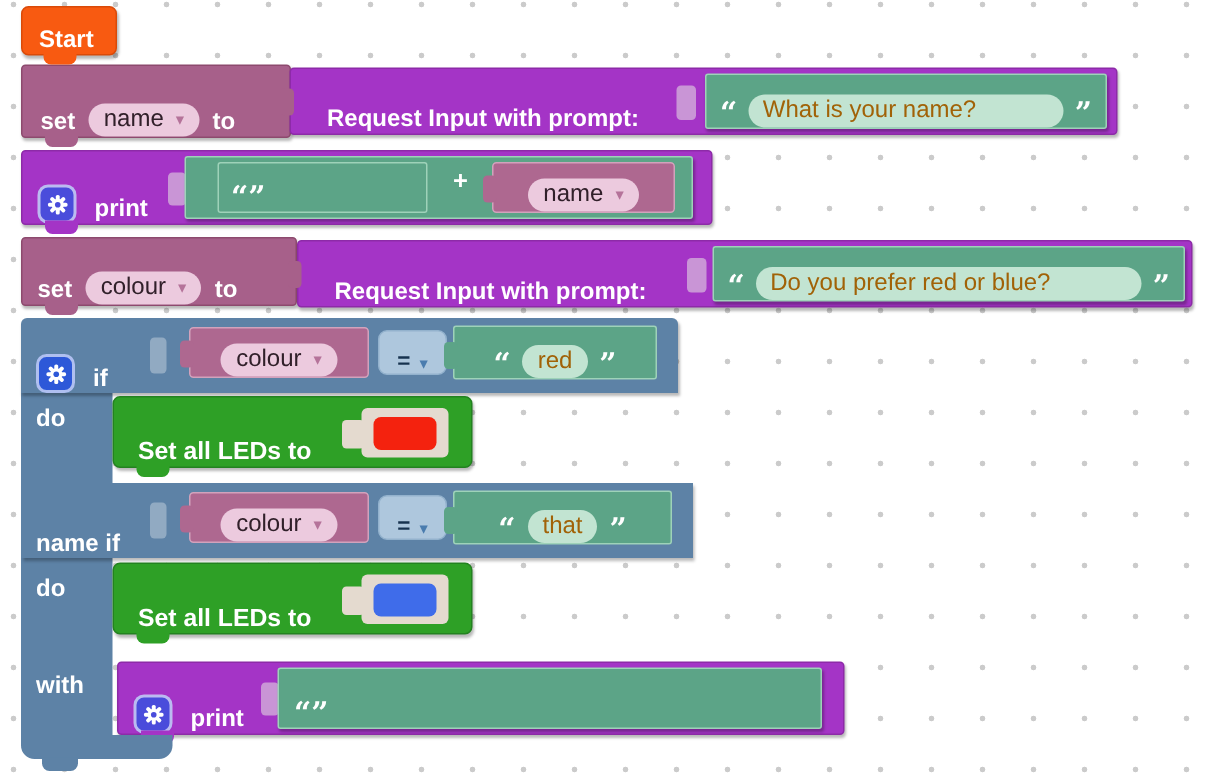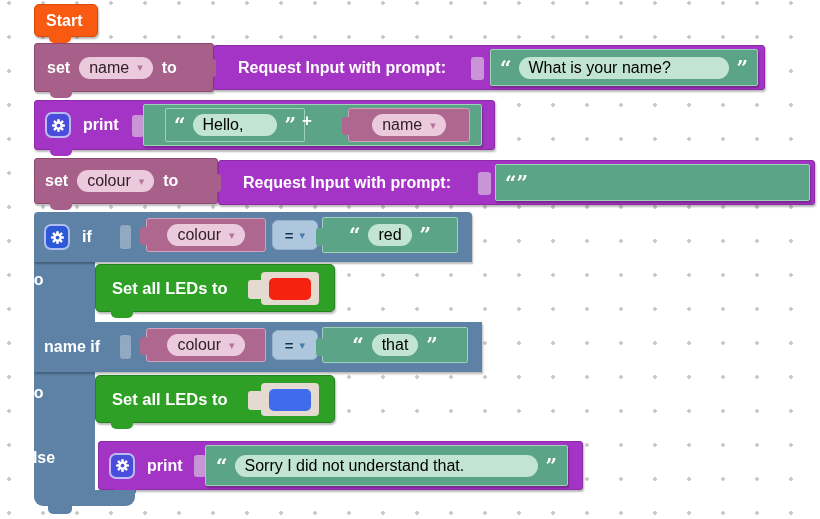--- a/index.html
+++ b/index.html
@@ -16,31 +16,31 @@
   html,body{margin:0;padding:0;}
   .canvas{
     position:relative;width:820px;height:519px;overflow:hidden;
     background-color:var(--canvas-bg);
     background-image:radial-gradient(circle,var(--grid-dot) 1.7px,transparent 2.1px);
     background-size:34px 34px;background-position:-8px -14px;
     font-family:"Liberation Sans",sans-serif;
   }
   .grp{position:absolute;inset:0;pointer-events:none;}
   .grp *{pointer-events:auto;}
-  .block{position:absolute;box-sizing:border-box;display:flex;align-items:center;margin-left:20px;}
+  .block{position:absolute;box-sizing:border-box;display:flex;align-items:flex-end;}
   .shadow{box-shadow:1px 2px 2px rgba(0,0,0,.28);}
   .lbl{color:#fff;font-weight:700;white-space:nowrap;}
   .tab{position:absolute;left:15px;bottom:-7px;width:22px;height:9px;background:inherit;border-radius:0 0 5px 5px;}
   .plug{position:absolute;left:-7px;top:13px;width:9px;height:18px;border-radius:3px;}
   .plug-mauve{background:var(--mauve);}
   .plug-teal{background:var(--teal);top:10px;}
   .plug-pink{background:var(--mauve2);}
   .socket{position:absolute;border-radius:3px;}
   .quote{font-family:"DejaVu Serif",serif;color:#fff;font-weight:700;font-size:20px;line-height:1;flex:none;}
-  .tfield{background:var(--teal-field);border-radius:11px;padding:2px 10px;font-size:16px;color:#000000;white-space:nowrap;}
+  .tfield{background:var(--teal-field);border-radius:11px;padding:2px 10px;font-size:16px;color:#a16207;white-space:nowrap;}
   .grow{flex:1;margin:0 7px;text-align:left;}
   .pfield{background:var(--mauve-field);border-radius:11px;padding:2px 10px;font-size:16px;color:#31202a;display:flex;gap:8px;align-items:center;white-space:nowrap;}
   .arrow{font-size:11px;line-height:1;}
   .arrow-pink{color:#b5739a;}
   .arrow-blue{color:#4a7cae;}
   .gear{width:26px;height:26px;border-radius:7px;display:flex;align-items:center;justify-content:center;border:2px solid rgba(255,255,255,.62);box-sizing:border-box;flex:none;}
   .gear-p{background:var(--gear-purple);}
   .gear-b{background:var(--gear-blue);}
 
   
@@ -136,21 +136,20 @@
             <circle cx="8" cy="8" r="2" fill="#4a4cdb"></circle>
           </svg>
       </span>
       <span class="lbl">print</span>
       <div class="socket sock-p1"></div>
       <div class="tab"></div>
     </div>
     <div class="block b-join shadow"></div>
     <div class="block b-strhello">
       <span class="quote">“</span>
-      <span class="tfield grow">Hello,</span>
       <span class="quote">”</span>
     </div>
     <span class="plusop">+</span>
     <div class="block b-varname">
       <div class="plug plug-pink" style="top:8px"></div>
       <span class="pfield">
         <span>name</span>
         <span class="arrow arrow-pink">▾</span>
       </span>
     </div>
@@ -166,20 +165,21 @@
       <span class="lbl">to</span>
       <div class="tab"></div>
     </div>
     <div class="block b-request2 shadow">
       <div class="plug plug-mauve"></div>
       <span class="lbl">Request Input with prompt:</span>
       <div class="socket sock-r2"></div>
     </div>
     <div class="block b-string2 shadow">
       <span class="quote">“</span>
+      <span class="tfield grow">Do you prefer red or blue?</span>
       <span class="quote">”</span>
     </div>
   </div>
 
   <div class="grp" style="z-index:30">
     <div class="block spine"></div>
     <div class="block b-ifhead shadow">
       <span class="gear gear-b">
         <svg width="15" height="15" viewBox="0 0 16 16">
             <g fill="#ffffff">
@@ -248,41 +248,40 @@
     <span class="iflabel do2">do</span>
     <div class="block b-green2 shadow">
       <span class="lbl">Set all LEDs to</span>
       <div class="ledsock"></div>
       <div class="ledfield">
         <div class="swatch sw-blue"></div>
       </div>
       <div class="tab"></div>
     </div>
 
-    <span class="iflabel elsel">else</span>
+    <span class="iflabel elsel">with</span>
     <div class="block b-print2 shadow">
       <span class="gear gear-p">
         <svg width="15" height="15" viewBox="0 0 16 16">
             <g fill="#ffffff">
               <rect x="6.6" y="1" width="2.8" height="14" rx="1.2"></rect>
               <rect x="1" y="6.6" width="14" height="2.8" rx="1.2"></rect>
               <rect x="6.6" y="1" width="2.8" height="14" rx="1.2" transform="rotate(45 8 8)"></rect>
               <rect x="6.6" y="1" width="2.8" height="14" rx="1.2" transform="rotate(-45 8 8)"></rect>
               <circle cx="8" cy="8" r="4.3"></circle>
             </g>
             <circle cx="8" cy="8" r="2" fill="#4a4cdb"></circle>
           </svg>
       </span>
       <span class="lbl">print</span>
       <div class="socket sock-p2"></div>
       <div class="tab"></div>
     </div>
     <div class="block b-string3 shadow">
       <span class="quote">“</span>
-      <span class="tfield grow">Sorry I did not understand that.</span>
       <span class="quote">”</span>
     </div>
 
     <div class="block footer">
       <div class="foottab"></div>
     </div>
   </div>
 
 </div>
 

